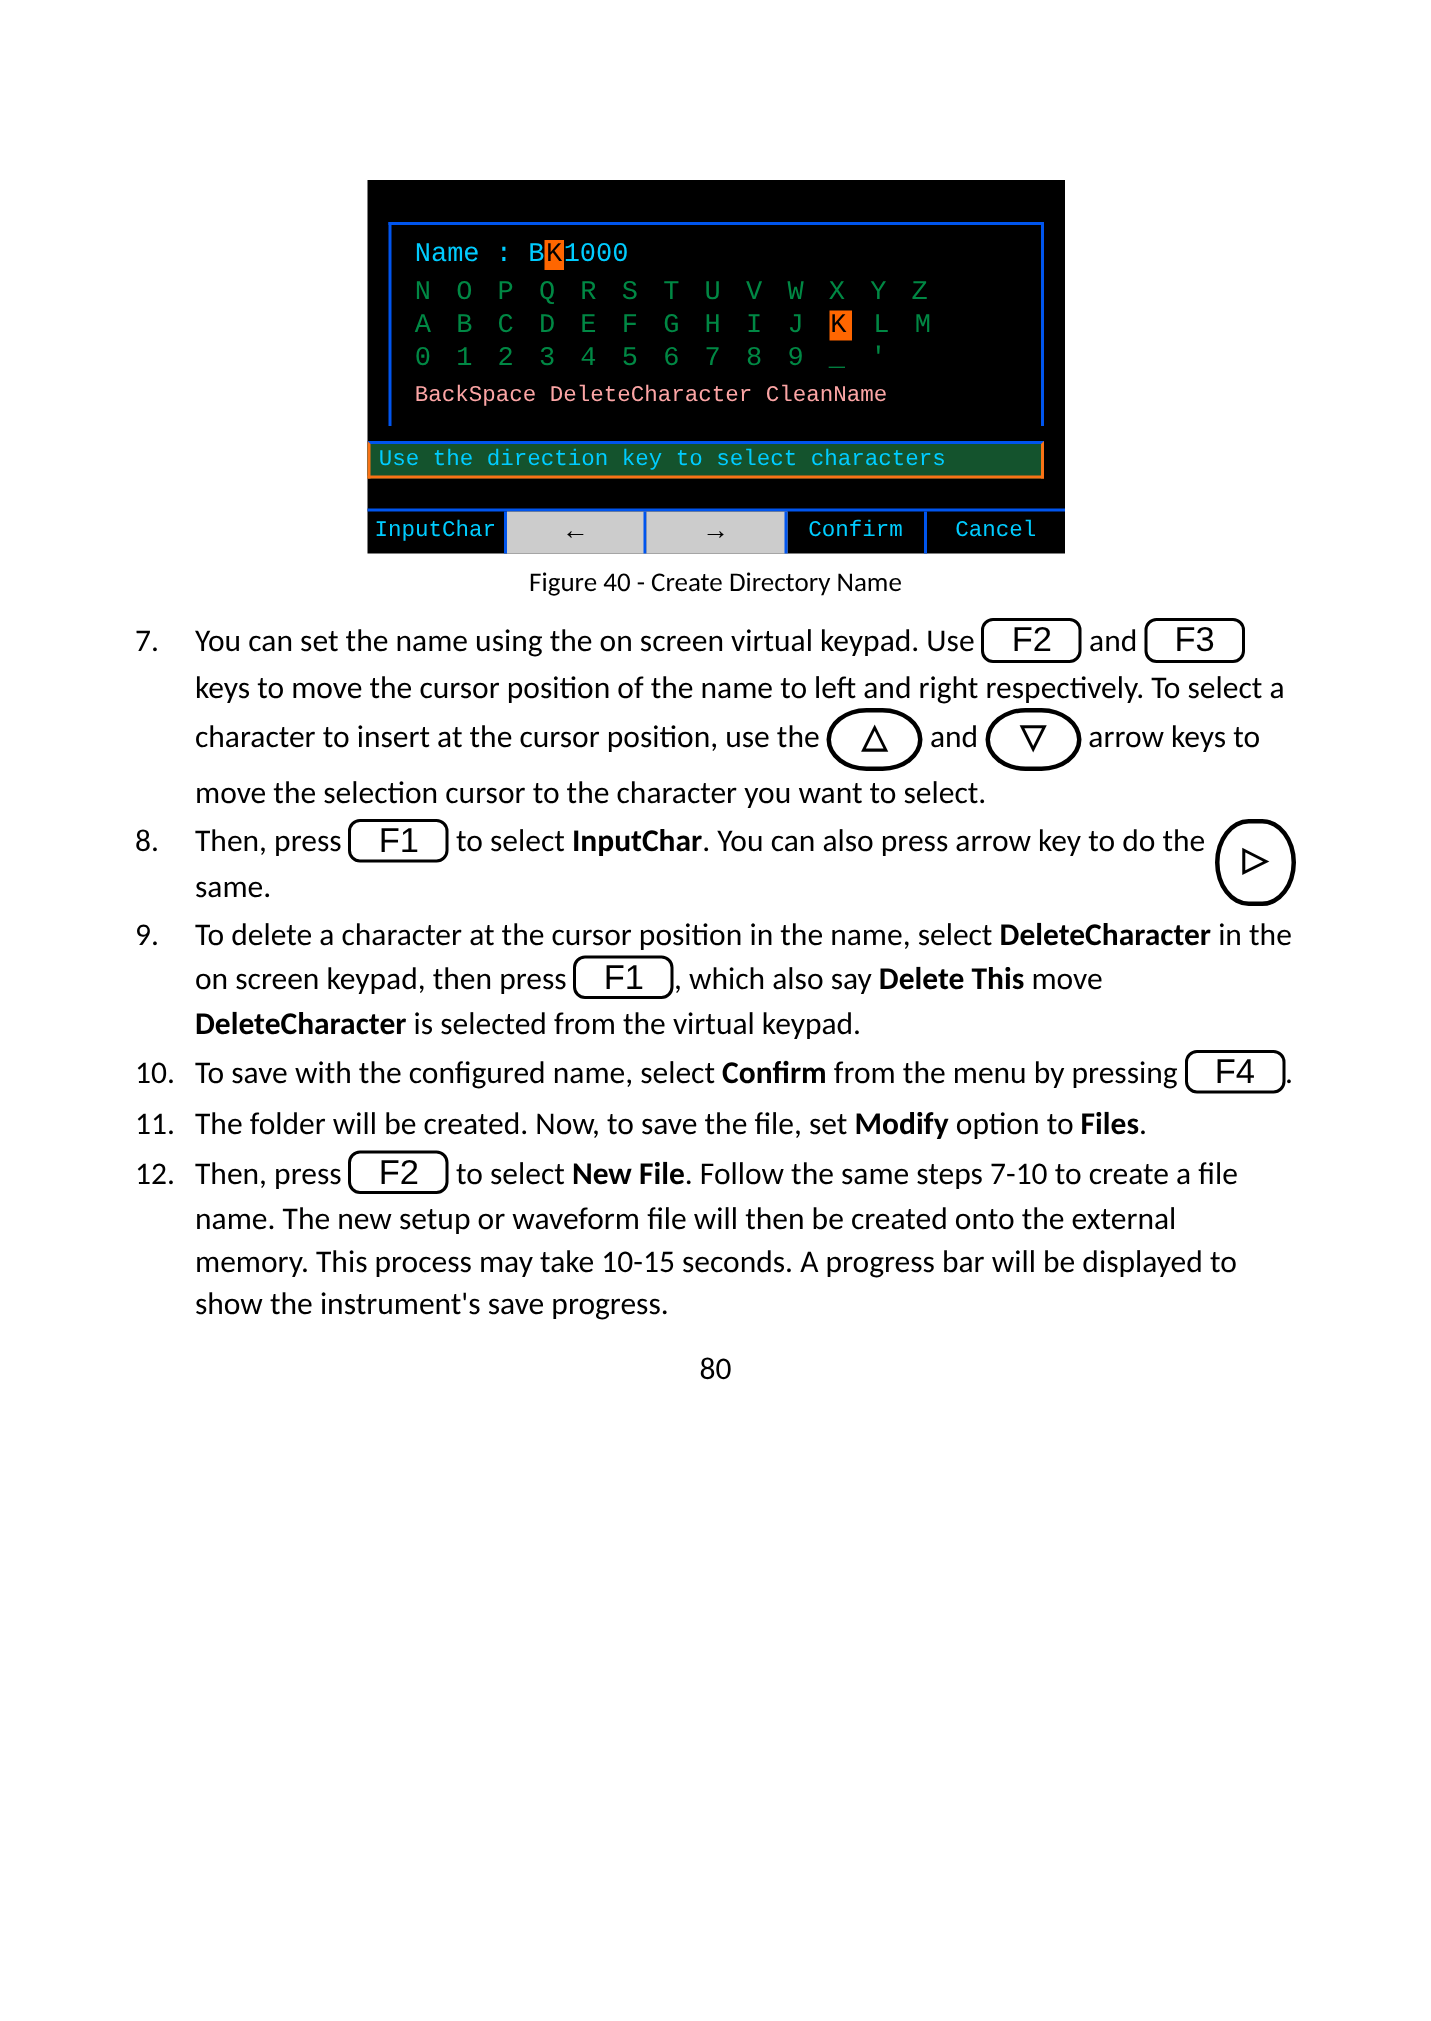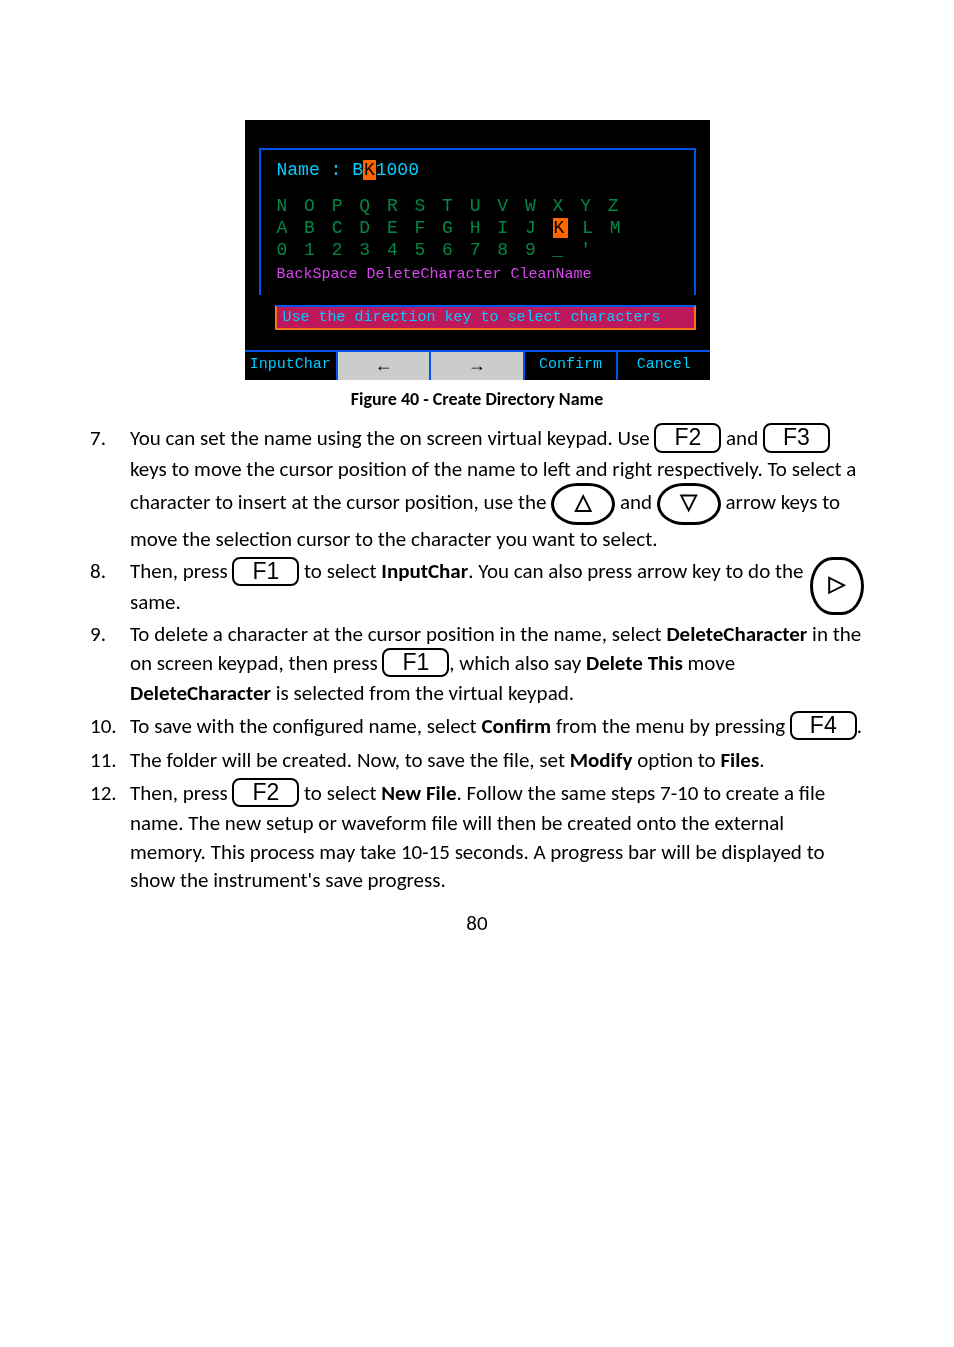--- a/index.html
+++ b/index.html
@@ -25,49 +25,49 @@
   .dialog-inner {
     margin: 28px 14px 0 14px;
     border: 2px solid #0055ee;
     border-bottom: none;
     padding: 10px 16px 12px 16px;
     font-family: "Courier New", monospace;
     font-size: 18px;
   }
   .name-row {
     color: #00ccff;
-    margin-bottom: 16px;
+    margin-bottom: 5px;
   }
   .name-row .cursor {
     display: inline-block;
     background: #ff6600;
     color: #000;
     padding: 0 1px;
   }
   .kbd-row {
     color: #008844;
     margin: 2px 0;
     letter-spacing: 3px;
   }
   .kbd-row .sel {
     background: #ff6600;
     color: #000;
     padding: 0 1px;
   }
   .func-row {
-    color: #d946ef;
+    color: #fca5a5;
     font-size: 15px;
     margin-top: 6px;
     letter-spacing: 0px;
   }
   .hint-row {
-    margin: 10px 14px 0 30px;
+    margin: 10px 14px 0 0;
     border: 2px solid #f97316;
     border-top: 2px solid #0055ee;
-    background: #be185d;
+    background: #14532d;
     color: #00ccff;
     font-family: "Courier New", monospace;
     font-size: 15px;
     padding: 2px 6px;
   }
   .soft-row {
     margin-top: 20px;
     border-top: 2px solid #0055ee;
     display: flex;
     font-family: "Courier New", monospace;
@@ -83,21 +83,21 @@
   .soft-cell:last-child {
     border-right: none;
   }
   .soft-cell.bg {
     background: #ccc;
     color: #000;
     font-weight: bold;
     font-size: 18px;
   }
   .caption {
-    font-weight: bold;
+    font-weight: normal;
     font-size: 18px;
     margin: 8px 0 14px 0;
   }
   ol.steps {
     list-style: none;
     padding: 0;
     margin: 0;
     font-size: 21px;
     line-height: 1.35;
   }

